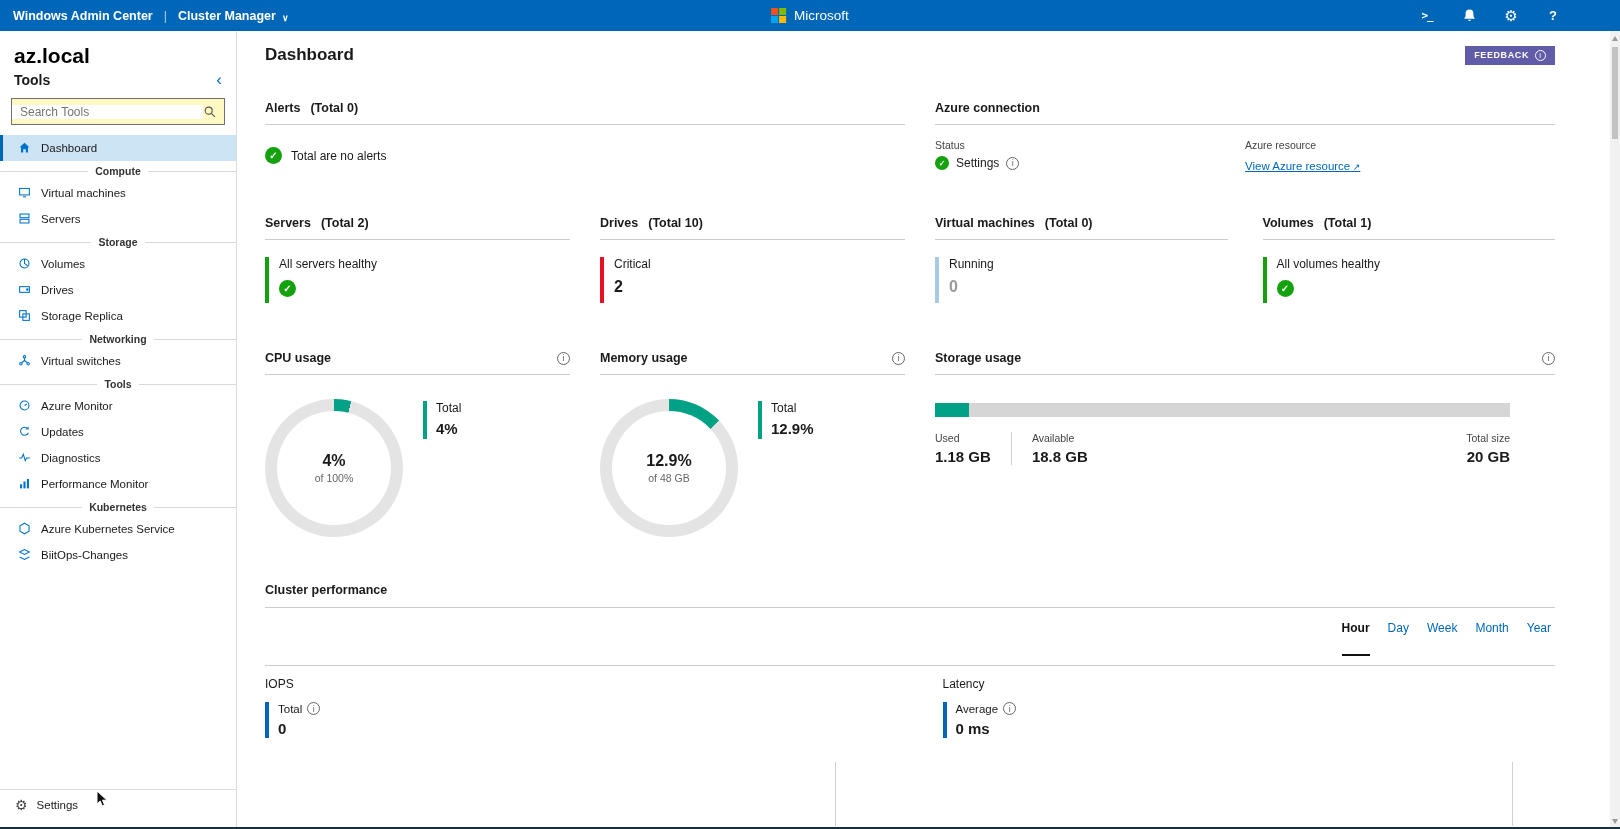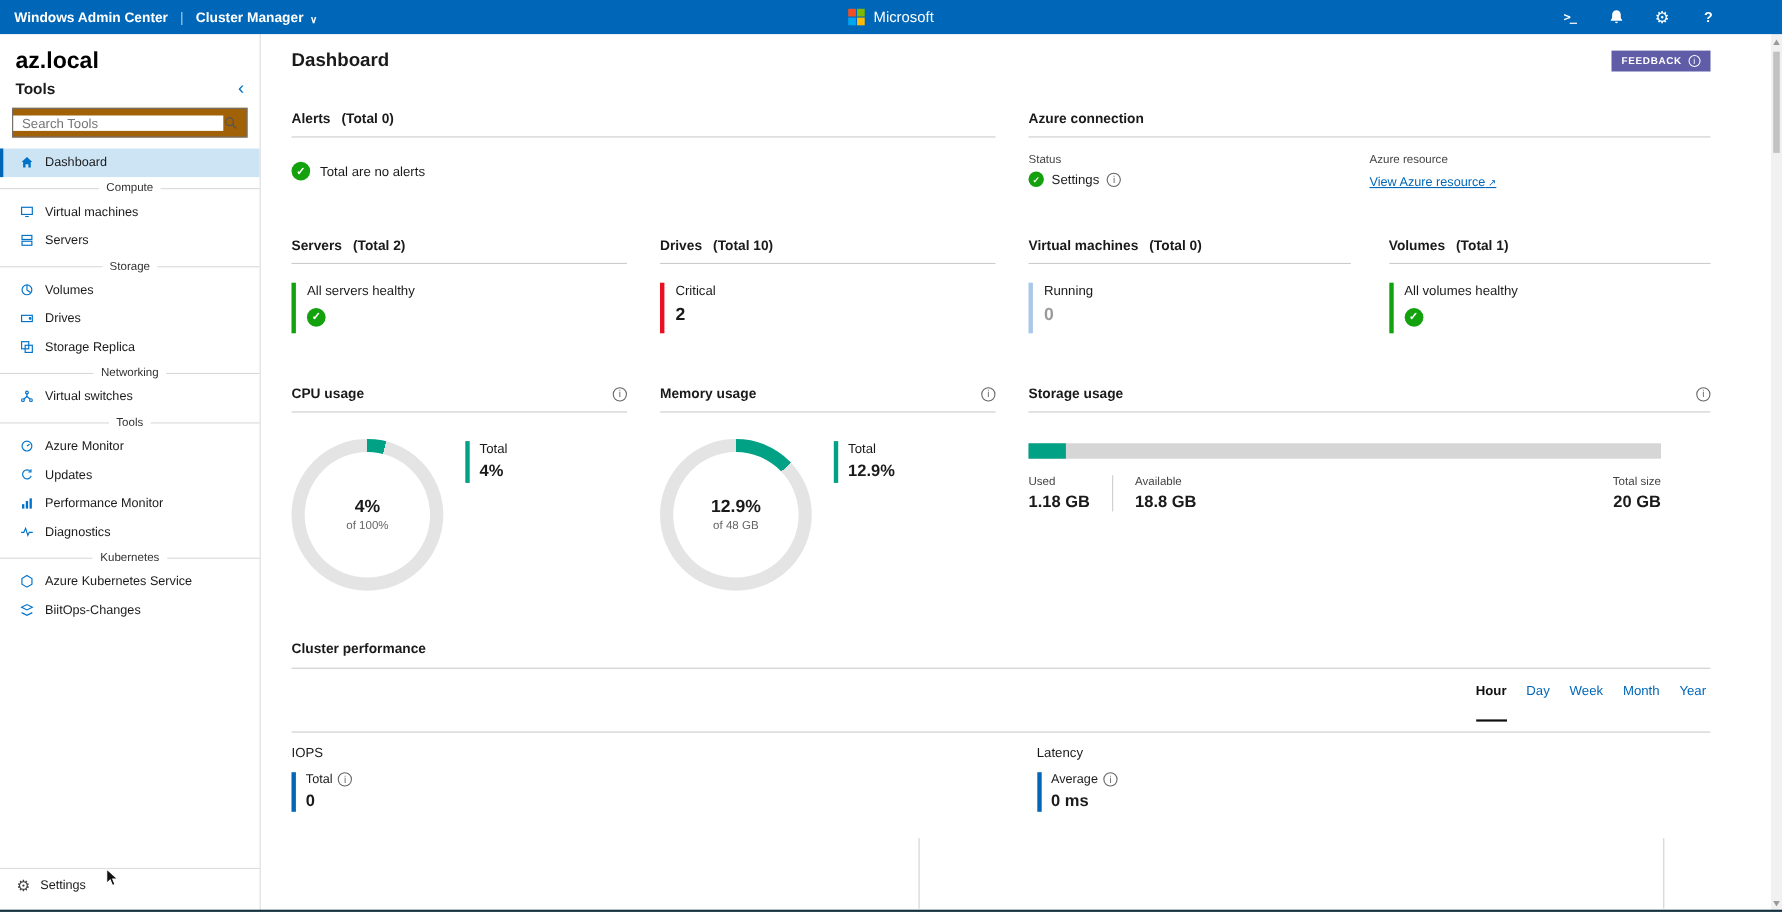--- a/index.html
+++ b/index.html
@@ -29,31 +29,31 @@
   .tb-help { font-size:13px; font-weight:700; } .tb-help::after { content:"?"; }
 
   
   .sidebar { position:absolute; top:31px; left:0; bottom:0; width:237px; background:#fff;
     border-right:1px solid #dcdcdc; z-index:20; }
   .cluster-name { padding:13px 14px 0 14px; font-size:21px; font-weight:700; color:#000; }
   .tools-row { display:flex; align-items:center; padding:3px 14px 6px 14px; }
   .tools-label { font-size:14px; font-weight:700; }
   .collapse-chev { margin-left:auto; color:#0072c9; font-size:17px; line-height:1; cursor:pointer; }
   .collapse-chev::after { content:"‹"; }
-  .search-box { margin:4px 11px 10px 11px; height:27px; border:1px solid #707070; display:flex; align-items:center; background:#a16207; }
+  .search-box { margin:4px 11px 10px 11px; height:27px; border:1px solid #707070; display:flex; align-items:center; background:#fef9c3; }
   .search-box input { flex:1; border:none; outline:none; font-size:12px; padding:0 8px;
     font-family:"Liberation Sans",sans-serif; color:#333; min-width:0; }
   .search-icon { margin-right:7px; display:flex; }
   .nav { font-size:11.5px; }
   .nav-item { display:flex; align-items:center; gap:9px; height:26px; padding:0 10px 0 15px;
     cursor:pointer; color:#1a1a1a; border-left:3px solid transparent; }
   .nav-item.selected { background:#cde4f5; border-left-color:#0067b8; }
   .icn { width:14px; height:14px; display:flex; color:#0072c9; flex:0 0 14px; }
   .icn svg { width:13px; height:13px; }
-  .nav-section { display:flex; align-items:center; font-size:10.5px; color:#333; margin:4px 0 3px 0; }
+  .nav-section { display:flex; align-items:center; font-size:10.5px; color:#333; margin:4px 0 3px 0;font-weight:bold; }
   .nav-section::before,.nav-section::after { content:""; flex:1; border-top:1px solid #d9d9d9; }
   .nav-section span { padding:0 7px; }
   .settings-row { position:absolute; bottom:5px; left:0; right:0; border-top:1px solid #dcdcdc;
     display:flex; align-items:center; gap:9px; padding:8px 10px 12px 15px; font-size:11.5px; cursor:pointer; }
   .settings-gear { font-size:14px; color:#444; line-height:1; }
   .settings-gear::after { content:"⚙"; }
   .mouse-cursor { position:absolute; left:96px; bottom:17px; z-index:40; }
 
   
   .main { position:absolute; top:31px; left:238px; right:10px; bottom:0; background:#fff; overflow:hidden; }
@@ -294,35 +294,35 @@
       <span class="icn">
         <svg viewBox="0 0 16 16" fill="none" stroke="currentColor" stroke-width="1.3">
             <path d="M12.8 9.5A5 5 0 1 1 12 4.5"></path>
             <path d="M12.5 2v3h-3"></path>
           </svg>
       </span>
       <span>Updates</span>
     </div>
     <div class="nav-item">
       <span class="icn">
+        <svg viewBox="0 0 16 16" fill="none" stroke="currentColor" stroke-width="1.3">
+            <path d="M1.5 8.5h3L6.5 4l2.5 8 1.5-3.5h4"></path>
+          </svg>
+      </span>
+      <span>Diagnostics</span>
+    </div>
+    <div class="nav-item">
+      <span class="icn">
         <svg viewBox="0 0 16 16" fill="currentColor">
             <rect x="2.5" y="9" width="2.6" height="5"></rect>
             <rect x="6.7" y="5.5" width="2.6" height="8.5"></rect>
             <rect x="10.9" y="2.5" width="2.6" height="11.5"></rect>
           </svg>
       </span>
       <span>Performance Monitor</span>
-    </div>
-    <div class="nav-item">
-      <span class="icn">
-        <svg viewBox="0 0 16 16" fill="none" stroke="currentColor" stroke-width="1.3">
-            <path d="M1.5 8.5h3L6.5 4l2.5 8 1.5-3.5h4"></path>
-          </svg>
-      </span>
-      <span>Diagnostics</span>
     </div>
 
     <div class="nav-section">
       <span>Kubernetes</span>
     </div>
 
     <div class="nav-item">
       <span class="icn">
         <svg viewBox="0 0 16 16" fill="none" stroke="currentColor" stroke-width="1.3">
             <path d="M8 1.5 13.6 4.8v6.4L8 14.5 2.4 11.2V4.8z"></path>

